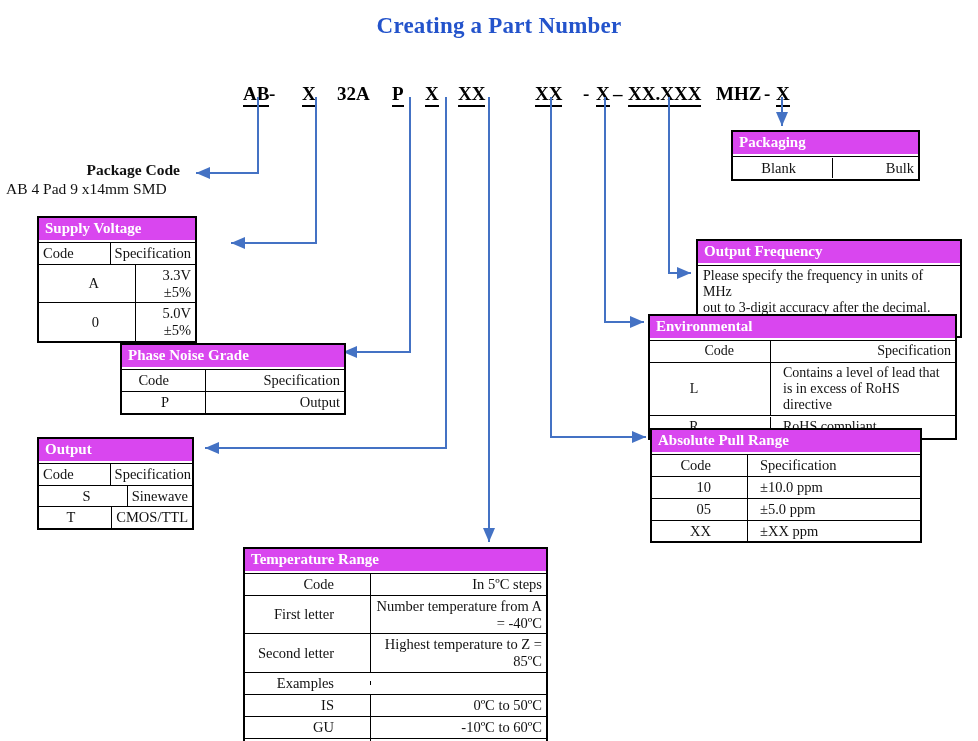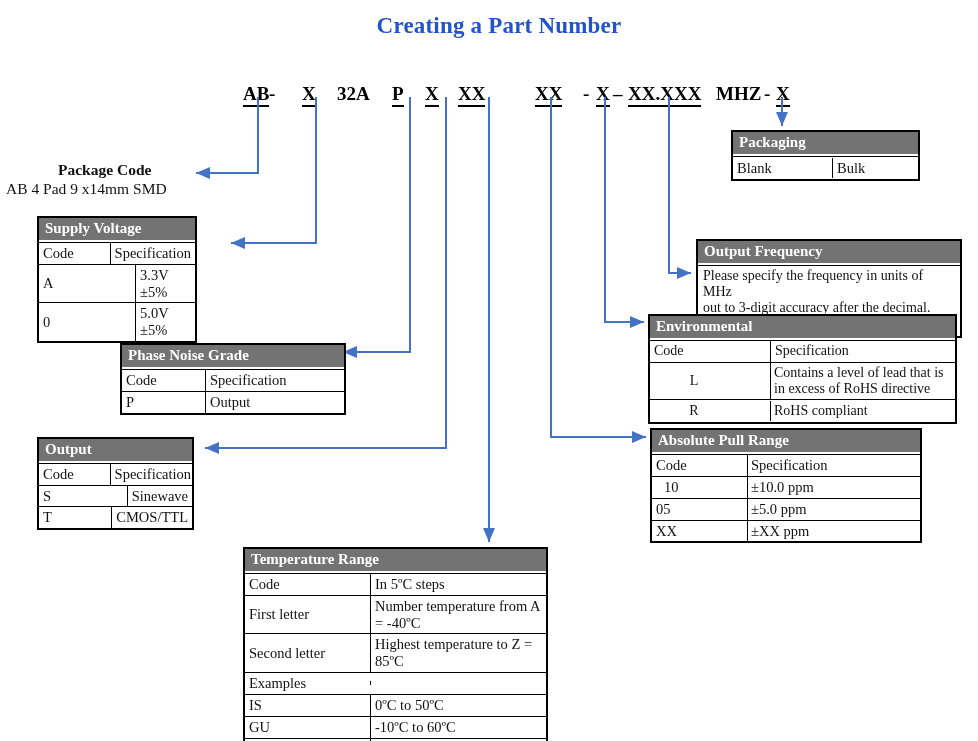--- a/index.html
+++ b/index.html
@@ -8,33 +8,33 @@
   .title{position:absolute;top:13px;left:10px;width:978px;text-align:center;
          font-size:23px;font-weight:bold;color:#2353cb;letter-spacing:.2px;}
   
   .pn{position:absolute;top:83px;left:0;width:978px;height:28px;
       font-size:19px;font-weight:bold;color:#000;}
   .pn span{position:absolute;top:0;white-space:pre;line-height:21px;}
   .pn .u{border-bottom:2.5px solid #000;padding-bottom:1px;}
   
   svg.arrows{position:absolute;top:0;left:0;pointer-events:none;}
   
-  .pkg-label{position:absolute;top:161px;left:58px;width:122px;
+  .pkg-label{position:absolute;top:161px;left:58px;width:122px;text-align:right;
              font-size:15.5px;font-weight:bold;}
   .pkg-value{position:absolute;top:180px;left:6px;font-size:15.5px;}
   
   .tbl{position:absolute;border:2px solid #000;background:#fff;font-size:14.5px;box-sizing:border-box;}
-  .hdr{background:#737373;color:#fff;font-weight:bold;font-size:15px;
+  .hdr{background:#d946ef;color:#fff;font-weight:bold;font-size:15px;
        padding:2px 6px 3px;border-bottom:2px solid #fff;}
   .grid{border-top:1.5px solid #000;}
   .row{display:flex;align-items:center;}
   .row + .row{border-top:1.5px solid #000;}
-  .cell{padding:2px 4px;box-sizing:border-box;text-align:left;line-height:1.15;}
+  .cell{padding:2px 4px;box-sizing:border-box;text-align:right;line-height:1.15;}
   .cell + .cell{border-left:1.5px solid #000;margin-left:32px;}
-  .cell.left{text-align:left;padding-left:3px;}
+  .cell.left{text-align:left;padding-left:12px;}
   .cell.grow{flex:1;}
   .freq-body{padding:2px 5px 3px;font-size:14px;line-height:1.16;}
 </style>
 </head>
 <body>
 
 <div class="canvas">
 
   <div class="title">Creating a Part Number</div>
 

